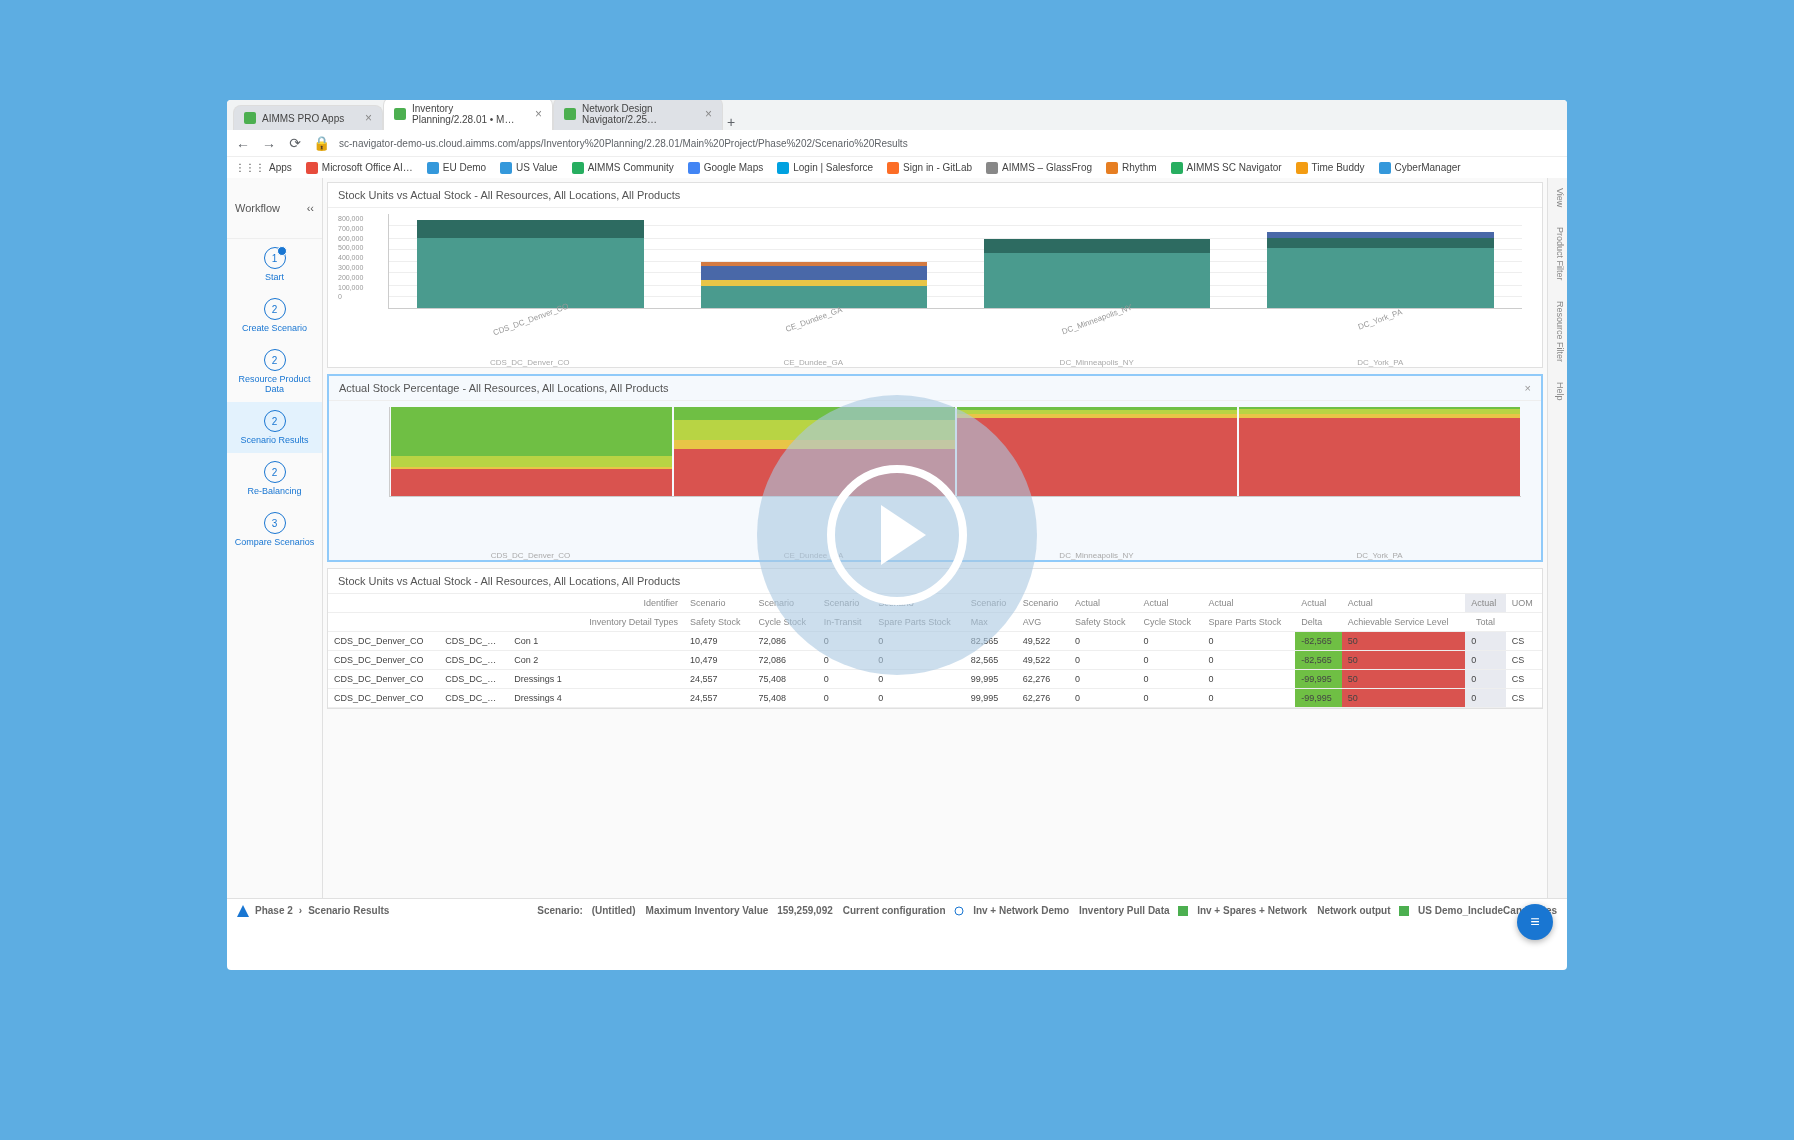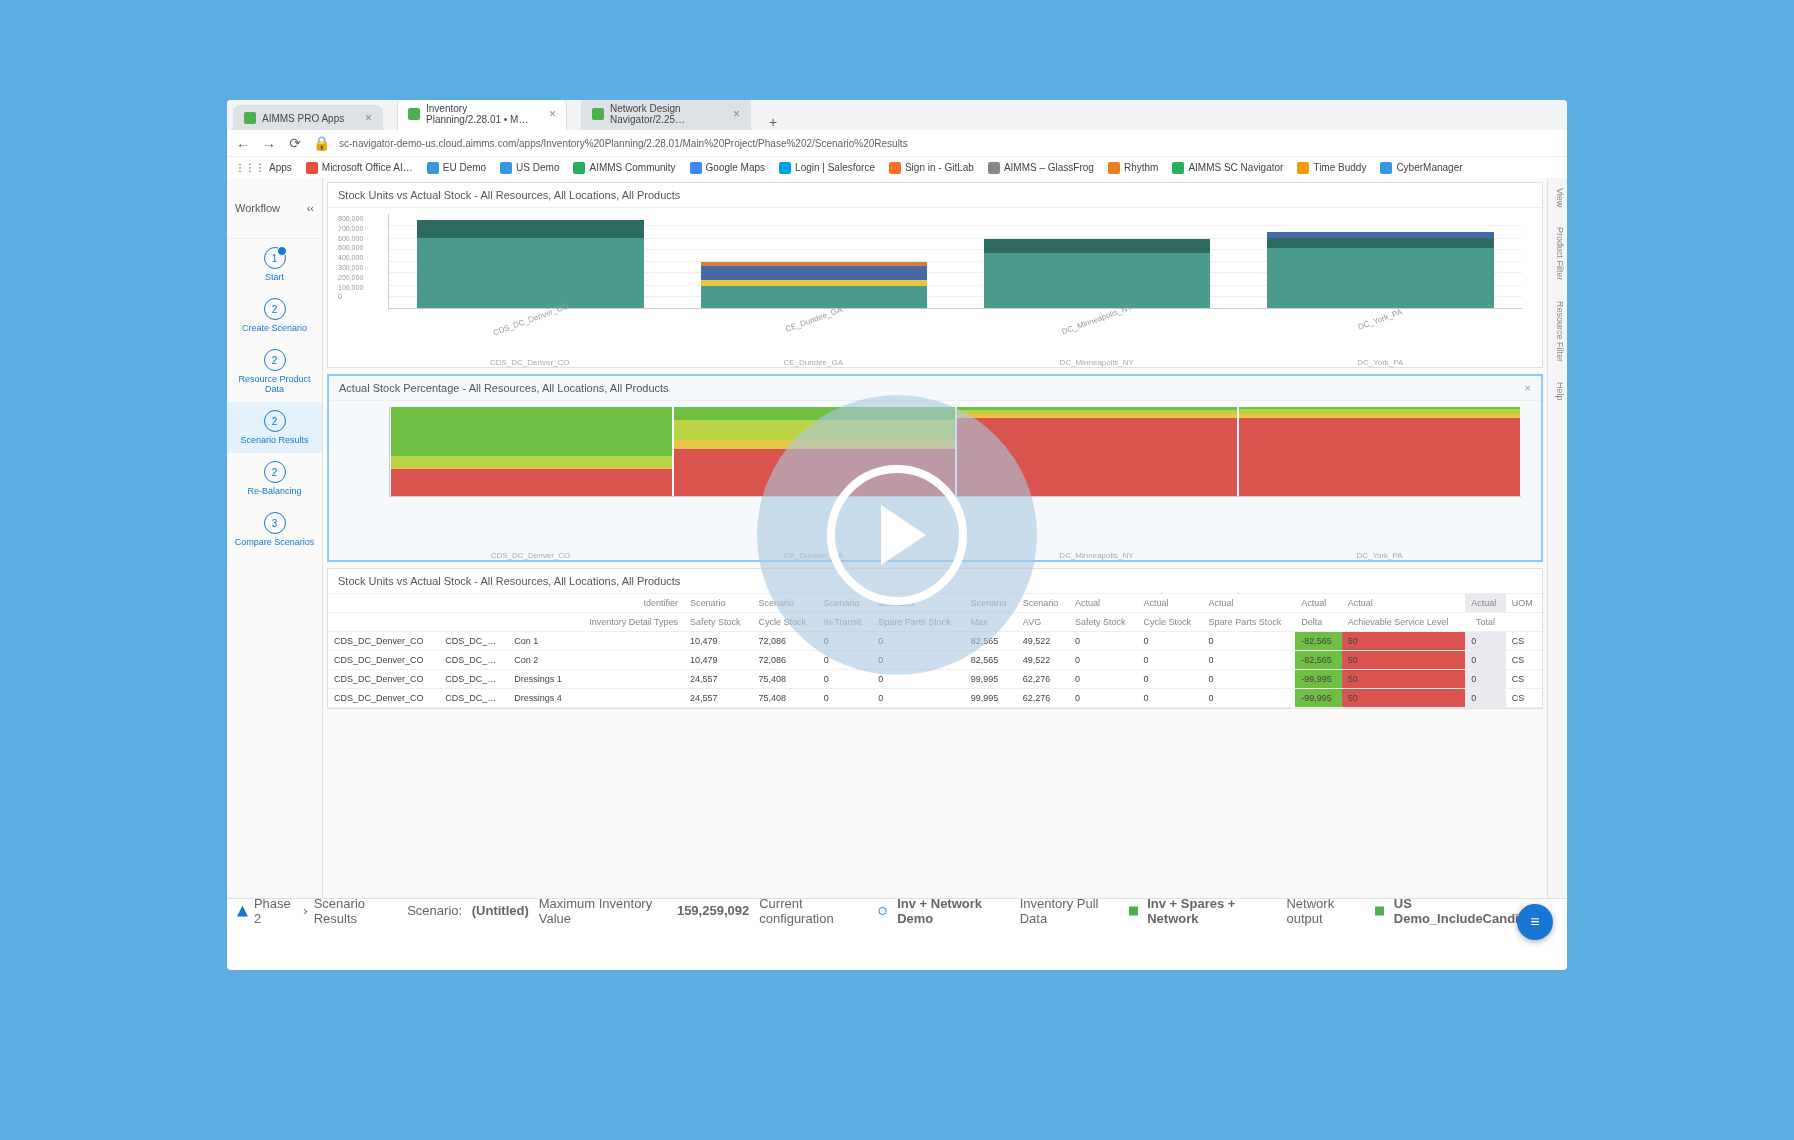--- a/index.html
+++ b/index.html
@@ -2,21 +2,21 @@
 <html><head>
 <meta charset="utf-8">
 <style>
 * { margin: 0; padding: 0; box-sizing: border-box; font-family: -apple-system, BlinkMacSystemFont, "Segoe UI", Arial, sans-serif; }
 body { background: #5dade2; width: 1794px; height: 1140px; overflow: hidden; display:flex; align-items:center; justify-content:center;}
 .frame { width: 1340px; height: 870px; background: #fff; position: relative; border-radius: 4px; overflow:hidden; margin-top:-70px;}
 
 
 .chrome { height: 78px; background: #f1f3f4; border-bottom: 1px solid #ddd; font-size: 11px; }
 .tabs-row { display: flex; align-items: flex-end; padding: 6px 6px 0 6px; gap: 0; height: 30px;}
-.tab { background: #fff; border-radius: 8px 8px 0 0; padding: 5px 10px; display: flex; align-items: center; gap: 6px; margin-right: 14px; min-width: 150px; max-width:170px; font-size: 10px; color:#444; border:1px solid #ddd; border-bottom:none;}
+.tab { background: #fff; border-radius: 8px 8px 0 0; padding: 5px 10px; display: flex; align-items: center; gap: 6px; margin-right: 0; min-width: 150px; max-width:170px; font-size: 10px; color:#444; border:1px solid #ddd; border-bottom:none;}
 .tab.inactive { background: #dee1e6; }
 .tab .fav { width: 12px; height: 12px; background: #4caf50; border-radius: 2px; flex-shrink:0;}
 .tab .close { margin-left: auto; color: #888; font-size: 12px; cursor:pointer;}
 .addr-row { display: flex; align-items: center; height: 26px; padding: 0 8px; gap: 10px; background:#fff;}
 .nav-icon { width: 16px; text-align:center; color:#5f6368; cursor:pointer; font-size:14px;}
 .addr { flex: 1; color: #5f6368; font-size: 10px; white-space:nowrap; overflow:hidden;}
 .bm-row { display: flex; align-items: center; height: 22px; padding: 0 8px; gap: 14px; background:#fff; border-top:1px solid #eee;}
 .bm { display: flex; align-items: center; gap: 4px; font-size: 10px; color: #444; cursor:pointer;}
 .bm .ico { width: 12px; height: 12px; border-radius: 2px; }
 
@@ -67,21 +67,21 @@
 .data-table td{color:#444;}
 .num{text-align:right;}
 .cell-green{background:#6fbf44; color:#fff;}
 .cell-red{background:#d9534f; color:#fff;}
 .cell-hl{background:#e8eaf0;}
 
 .right-rail{width:20px; background:#f5f5f5; border-left:1px solid #e0e0e0; writing-mode:vertical-rl; font-size:9px; color:#888; padding:10px 2px; display:flex; gap:20px;}
 .rail-item{cursor:pointer;}
 
 
-.status-bar{height:24px; border-top:1px solid #e0e0e0; display:flex; align-items:center; padding:0 10px; font-size:13px; color:#666; gap:4px; background:#fff;}
+.status-bar{height:24px; border-top:1px solid #e0e0e0; display:flex; align-items:center; padding:0 10px; font-size:10px; color:#666; gap:4px; background:#fff;font-weight:bold;}
 .sb-left{display:flex; align-items:center; gap:6px;}
 .sb-right{margin-left:auto; display:flex; align-items:center; gap:10px;}
 .sb-item{display:flex; align-items:center; gap:3px;}
 .sb-ico{width:10px;height:10px;}
 .tri-logo{width:12px;height:12px;}
 
 
 .webcam{position:absolute; top:55px; right:-5px; width:215px; height:130px; background:#234; border-radius:2px; overflow:hidden;}
 .webcam-bg{position:absolute;inset:0;background:linear-gradient(135deg,#2a6b7c 0%,#1a4a58 100%);}
 .webcam-pattern{position:absolute;inset:0; background:
@@ -135,21 +135,21 @@
     <span class="bm">
           <span class="ico" style="background:#e74c3c"></span>
           <span>Microsoft Office AI…</span>
         </span>
     <span class="bm">
           <span class="ico" style="background:#3498db"></span>
           <span>EU Demo</span>
         </span>
     <span class="bm">
           <span class="ico" style="background:#3498db"></span>
-          <span>US Demo</span>
+          <span>US Value</span>
         </span>
     <span class="bm">
           <span class="ico" style="background:#27ae60"></span>
           <span>AIMMS Community</span>
         </span>
     <span class="bm">
           <span class="ico" style="background:#4285f4"></span>
           <span>Google Maps</span>
         </span>
     <span class="bm">

